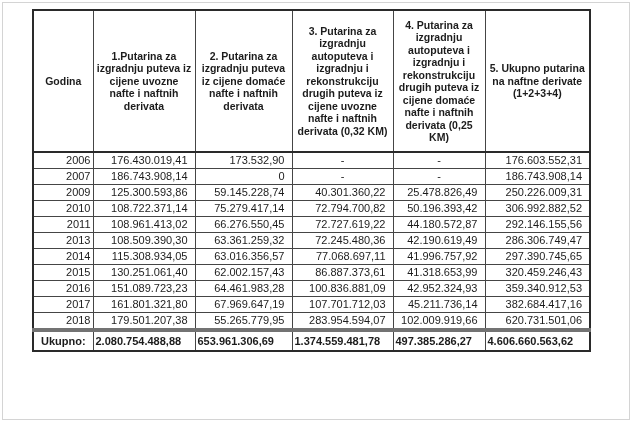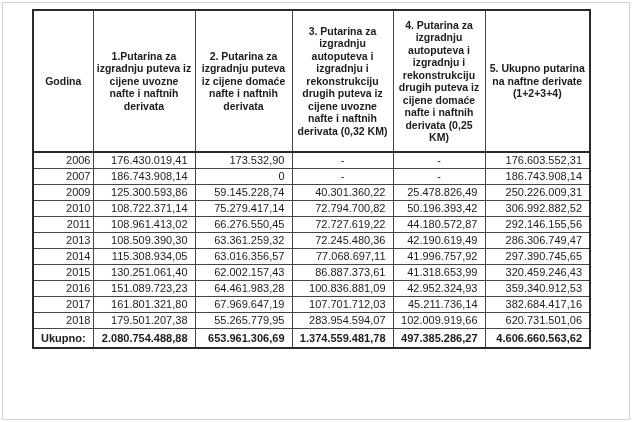--- a/index.html
+++ b/index.html
@@ -60,28 +60,28 @@
   }
   .toll-table td.dash {
     text-align: center;
   }
   .toll-table tfoot td {
     font-size: 11px;
     line-height: 16px;
     height: 16px;
     font-weight: bold;
     padding: 1px 2px;
-    border-top: 1px solid #737373;
+    border-top: 4px solid #737373;
     white-space: nowrap;
   }
   .toll-table tfoot td.total-label {
     text-align: center;
   }
   .toll-table tfoot td.num {
-    text-align: right;
+    text-align: left;
     padding-right: 7px;
     margin-left: 32px;
   }
 </style>
 </head>
 <body>
 
 <div class="page-frame">
   <table class="toll-table">
     <colgroup>

